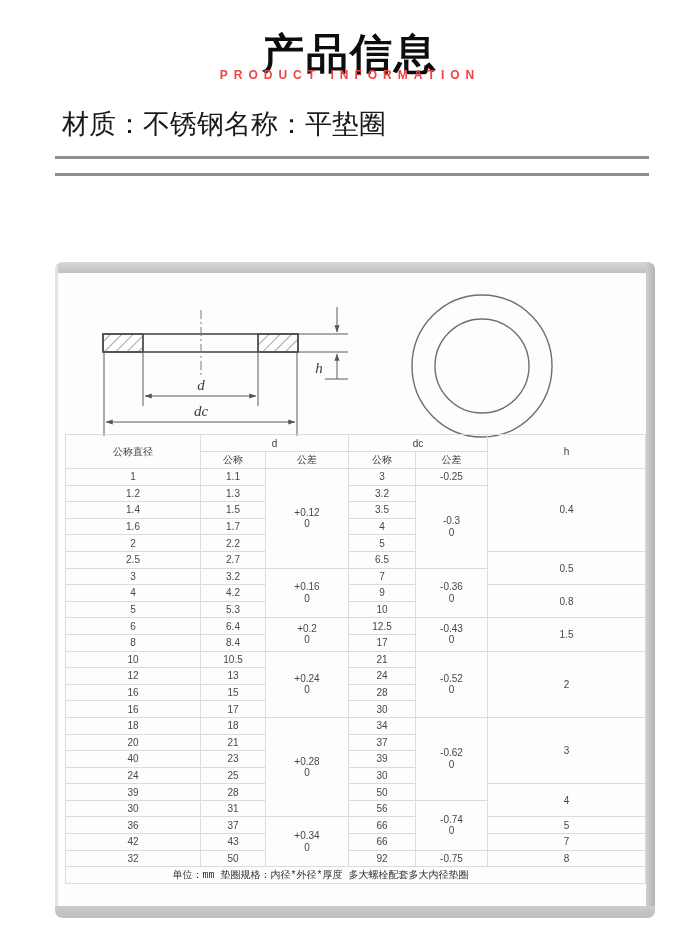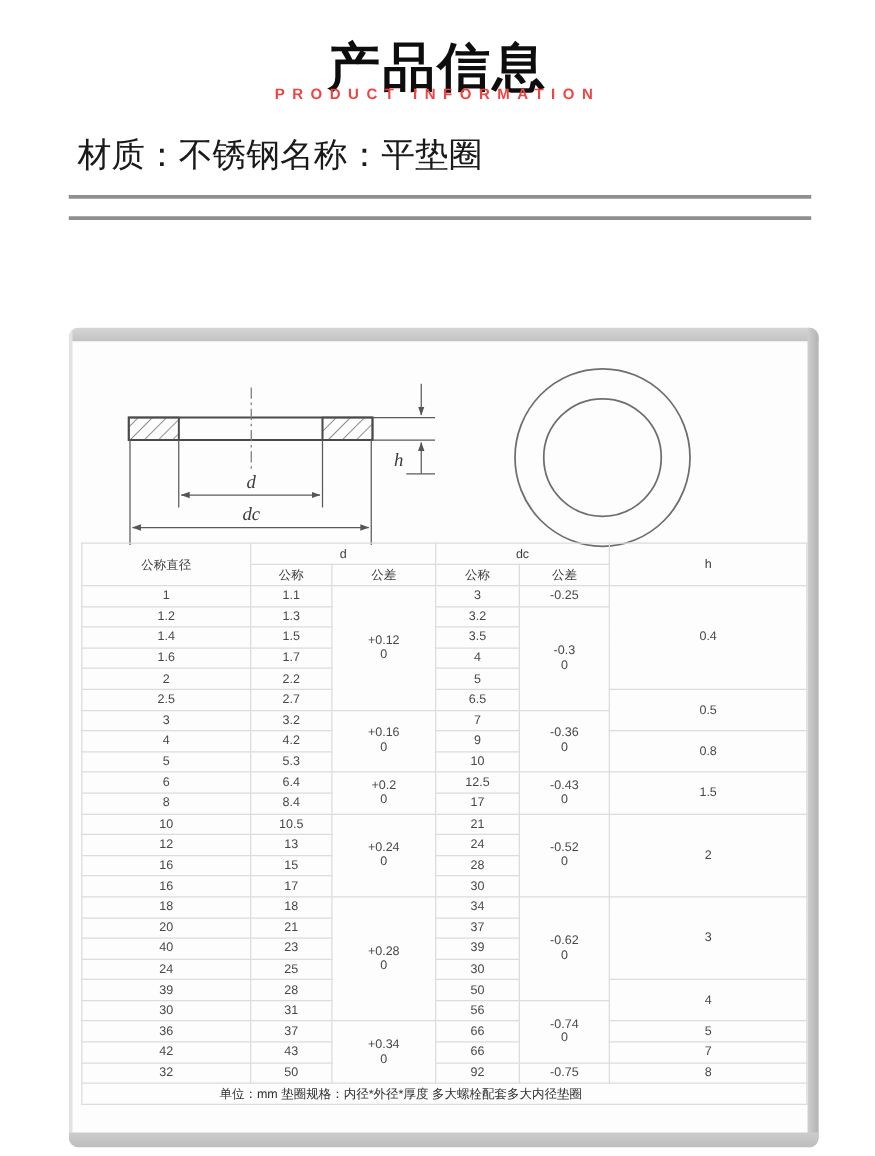--- a/index.html
+++ b/index.html
@@ -32,21 +32,21 @@
   .diagram{position:absolute;left:0;top:14px;}
 
   
   .spec-table{position:absolute;left:10px;top:172px;width:580px;border-collapse:collapse;
     table-layout:fixed;color:#474747;}
   .spec-table th,.spec-table td{border:1px solid #dcdcdc;font-weight:400;text-align:center;
     vertical-align:middle;padding:0;}
   .spec-table thead th{height:16px;font-size:10px;color:#3c3c3c;}
   .spec-table tbody td{height:15.6px;font-size:10px;line-height:11px;}
   .tol-line{line-height:11.5px;}
-  .foot-row td{height:17px;font-size:10.5px;color:#303030;padding-right:70px;}
+  .foot-row td{height:17px;font-size:10.5px;color:#303030;padding-right:70px;font-family:Liberation Mono, monospace;}
 
   .dim-label{font-family:"Liberation Serif","DejaVu Serif",serif;font-style:italic;font-size:15px;fill:#3b3b3b;}
 </style>
 </head>
 <body>
 
 <div class="page">
 
   <div class="title-block">
     <h1 class="page-title">产品信息</h1>

